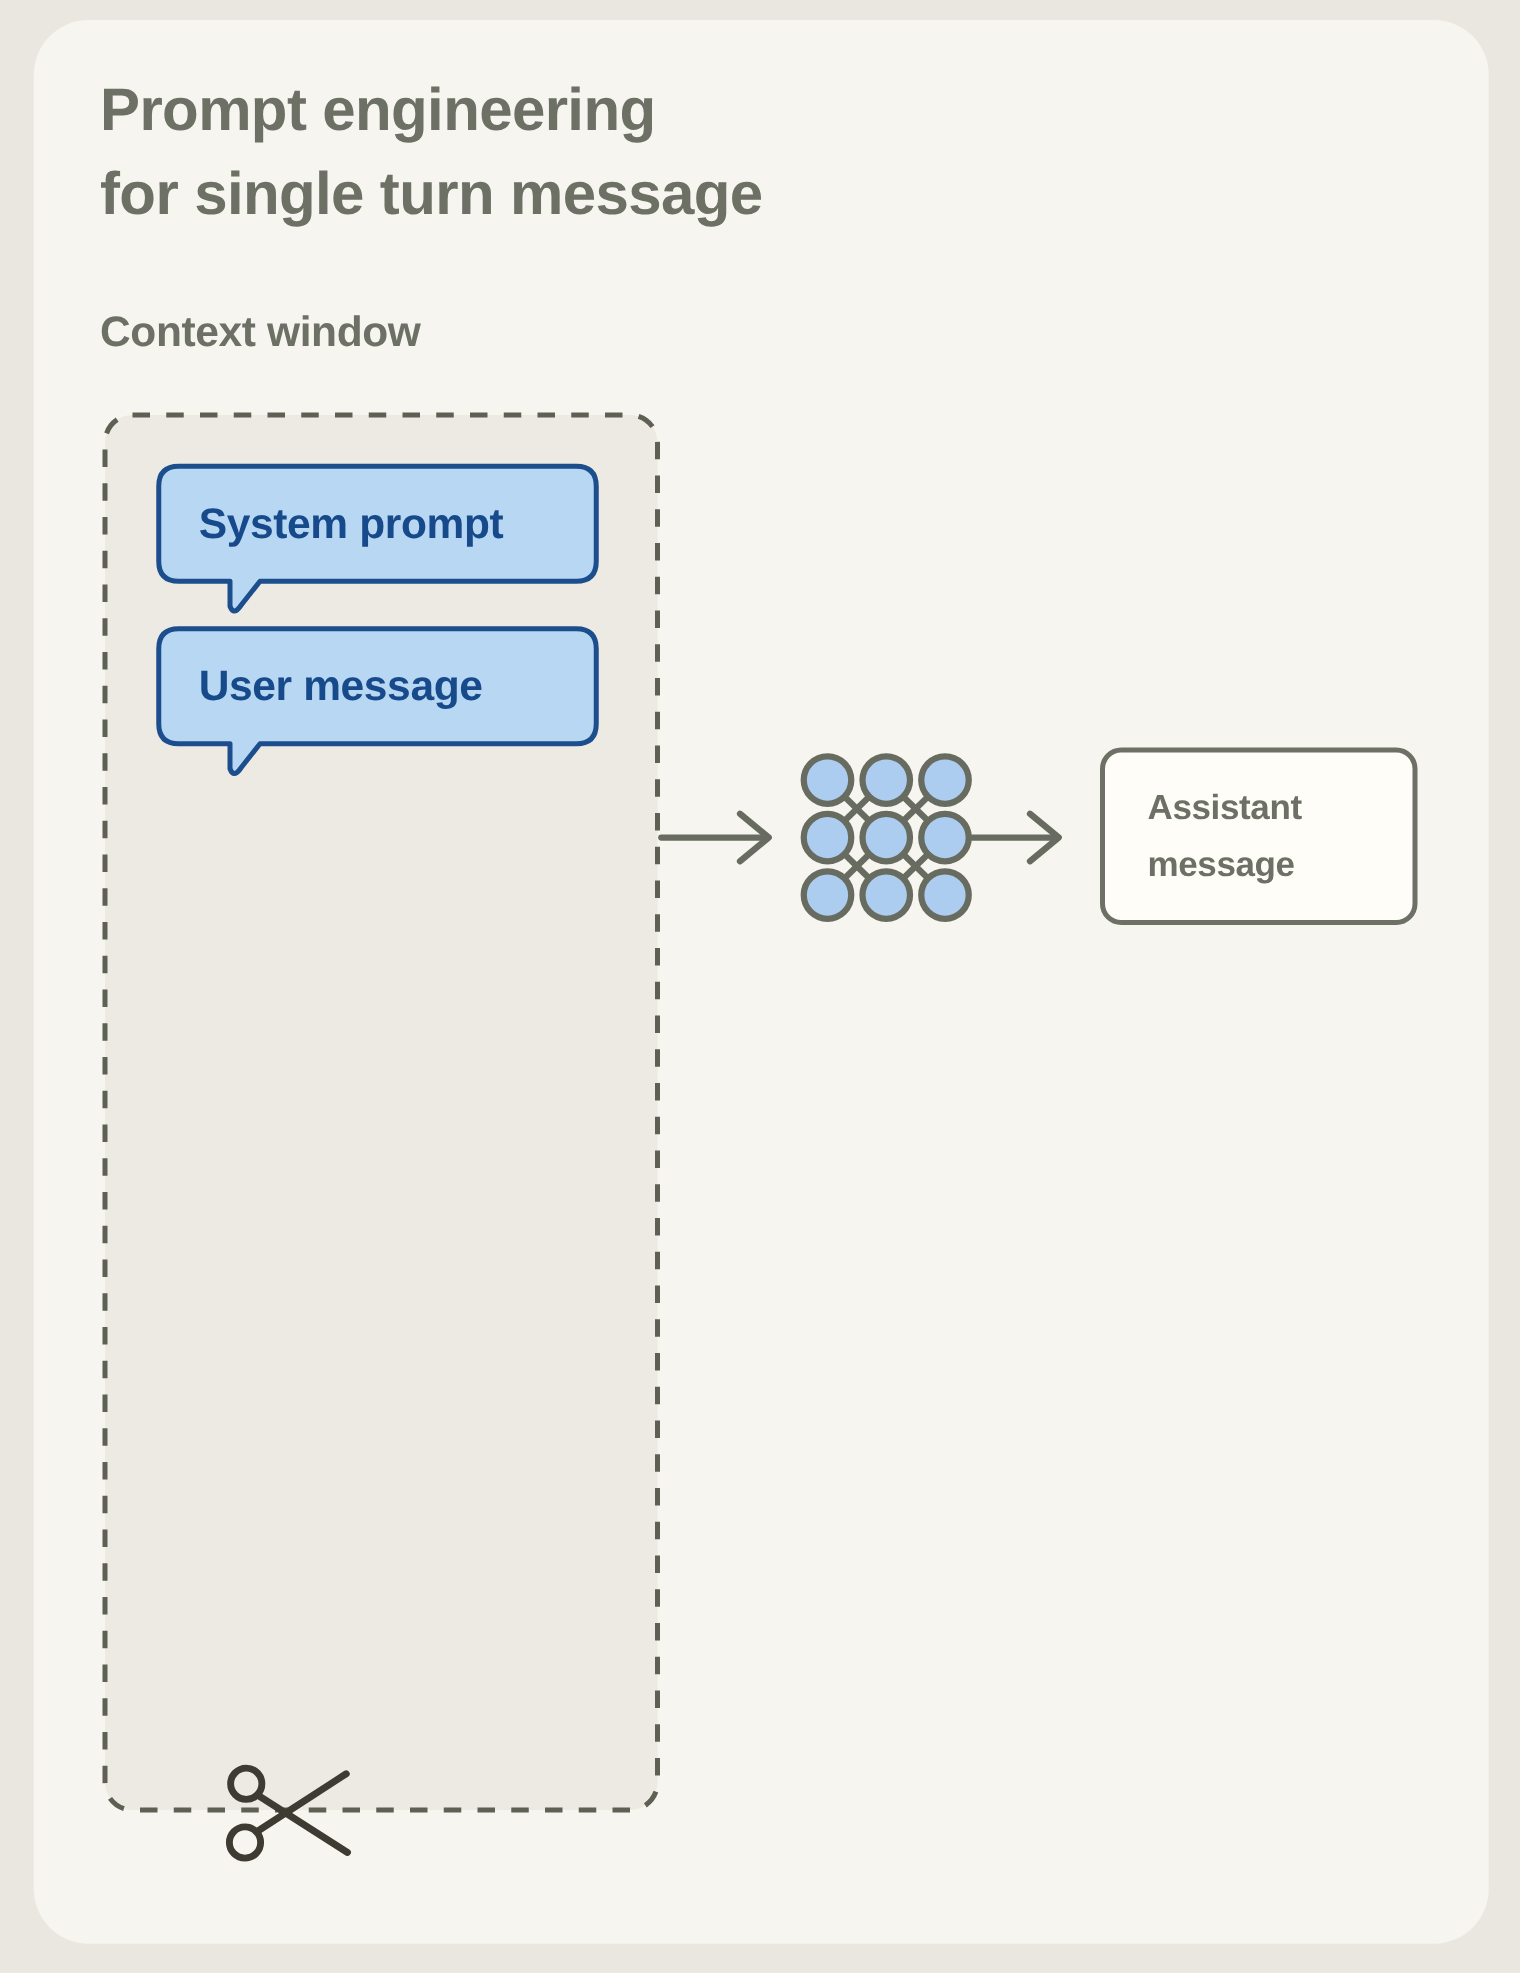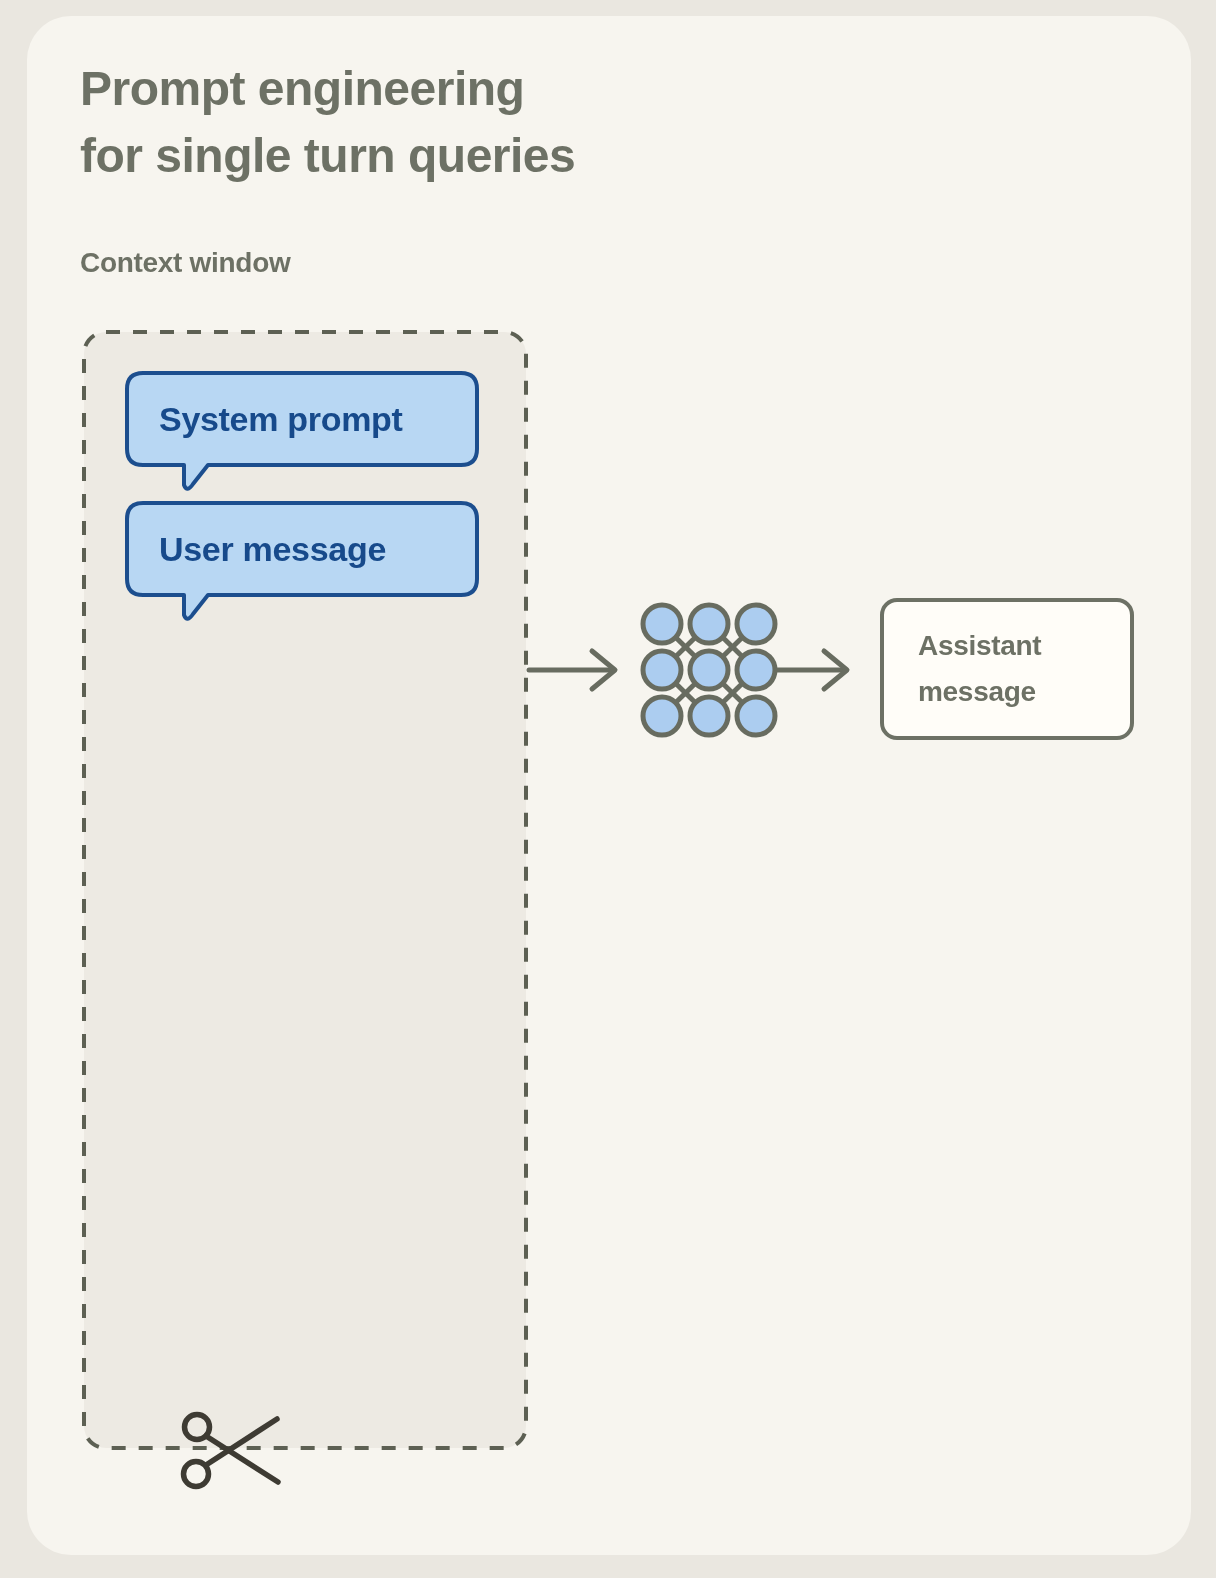--- a/index.html
+++ b/index.html
@@ -47,21 +47,21 @@
     line-height: 67px;
     font-weight: 700;
     color: #6d7165;
     letter-spacing: -0.5px;
   }
   .title span { display: block; }
   .context-label {
     position: absolute;
     left: 80px;
     top: 247px;
-    font-size: 28px;
+    font-size: 34px;
     font-weight: 700;
     color: #6d7165;
     letter-spacing: -0.3px;
   }
   .bubble-label {
     position: absolute;
     left: 127px;
     width: 350px;
     height: 92px;
     display: flex;
@@ -152,21 +152,21 @@
       <circle cx="197" cy="1427" r="12.5"></circle>
       <circle cx="196" cy="1474" r="12.5"></circle>
       <line x1="206" y1="1436" x2="278" y2="1482"></line>
       <line x1="206" y1="1465" x2="277" y2="1419"></line>
     </g>
   </svg>
 
   <div class="text-layer">
     <div class="title">
       <span>Prompt engineering</span>
-      <span>for single turn queries</span>
+      <span>for single turn message</span>
     </div>
 
     <div class="context-label">Context window</div>
 
     <div class="bubble-label system">System prompt</div>
 
     <div class="bubble-label user">User message</div>
 
     <div class="assistant-label">Assistant message</div>
   </div>

